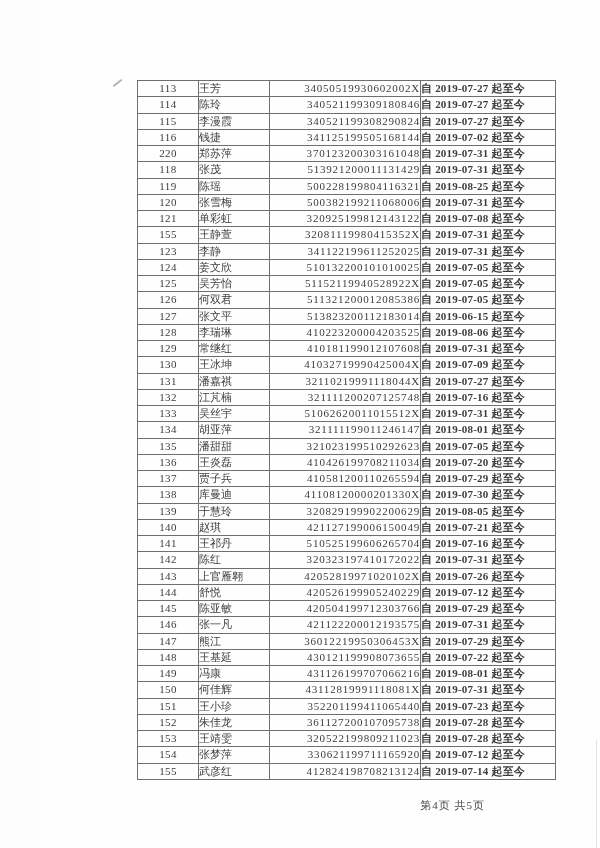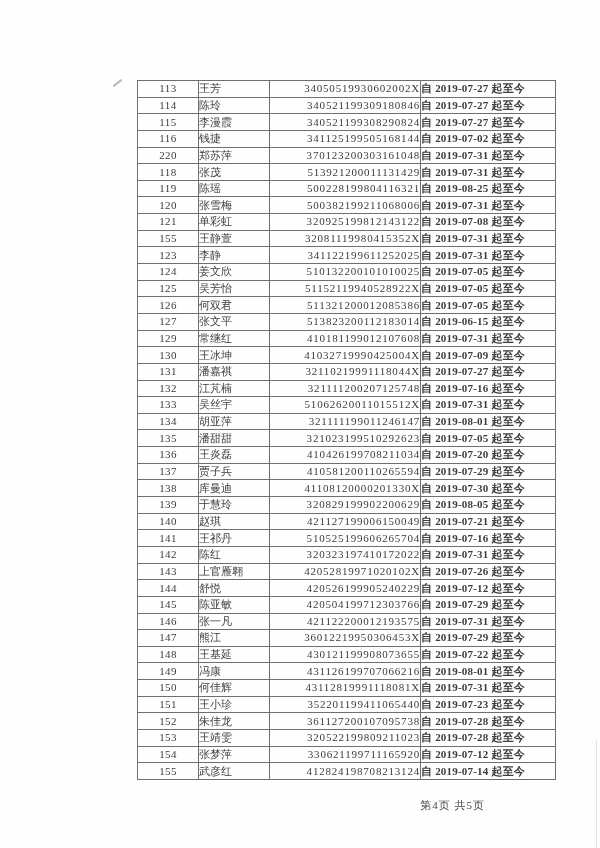--- a/index.html
+++ b/index.html
@@ -153,20 +153,26 @@
           <td class="col-id">511321200012085386</td>
           <td class="col-period">自 2019-07-05 起至今</td>
         </tr>
         <tr>
           <td class="col-no">127</td>
           <td class="col-name">张文平</td>
           <td class="col-id">513823200112183014</td>
           <td class="col-period">自 2019-06-15 起至今</td>
         </tr>
         <tr>
+          <td class="col-no">128</td>
+          <td class="col-name">李瑞琳</td>
+          <td class="col-id">410223200004203525</td>
+          <td class="col-period">自 2019-08-06 起至今</td>
+        </tr>
+        <tr>
           <td class="col-no">129</td>
           <td class="col-name">常继红</td>
           <td class="col-id">410181199012107608</td>
           <td class="col-period">自 2019-07-31 起至今</td>
         </tr>
         <tr>
           <td class="col-no">130</td>
           <td class="col-name">王冰坤</td>
           <td class="col-id">41032719990425004X</td>
           <td class="col-period">自 2019-07-09 起至今</td>

